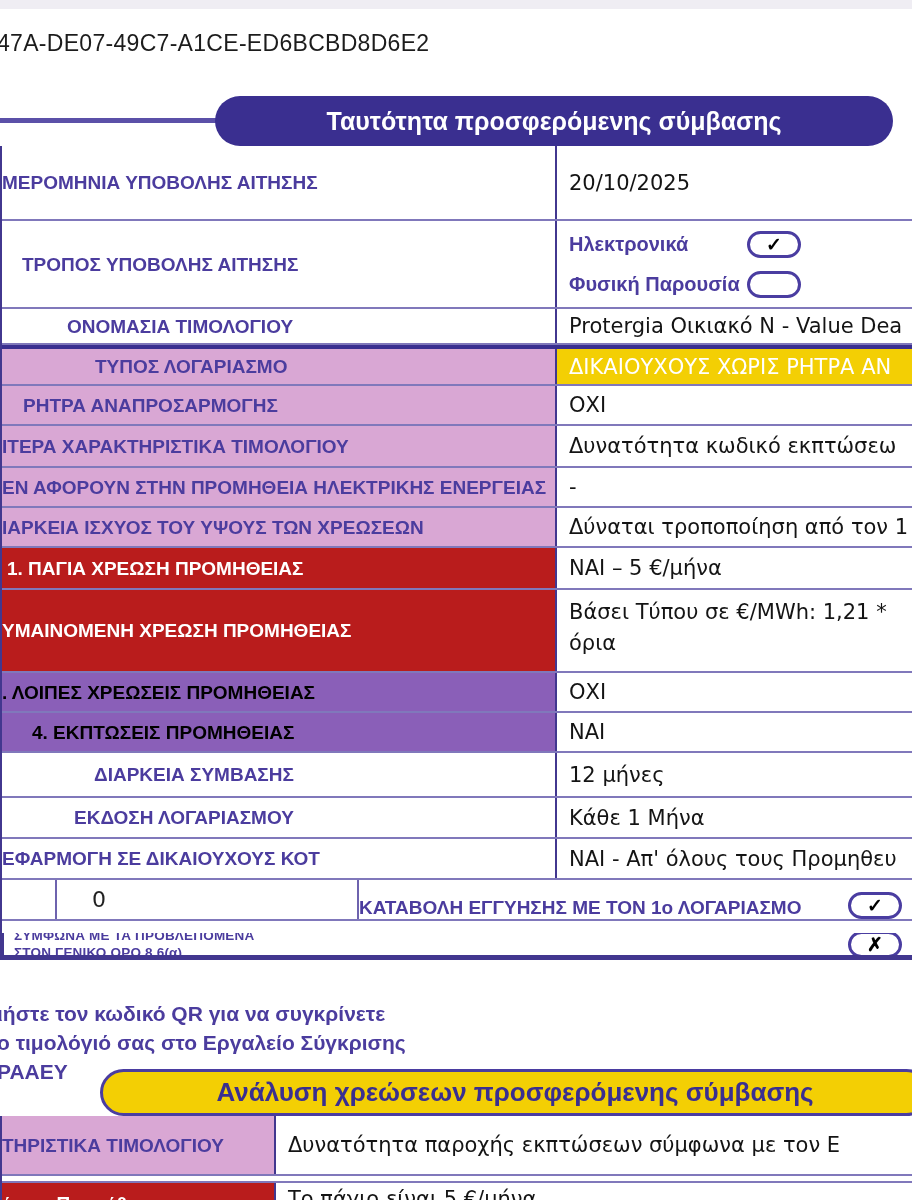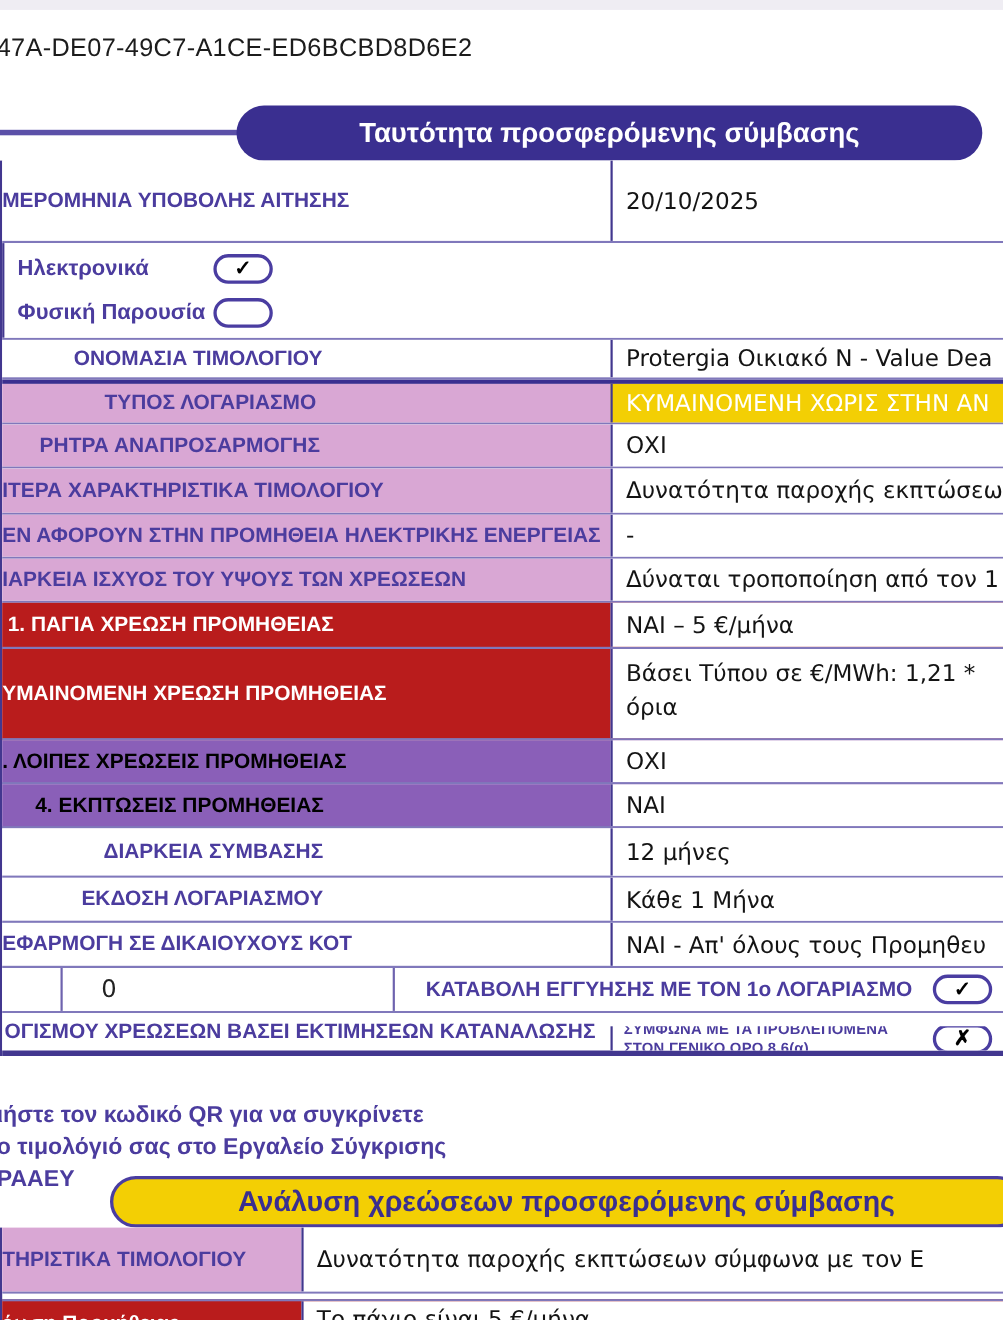--- a/index.html
+++ b/index.html
@@ -38,21 +38,21 @@
   .opt{display:flex;align-items:center;font-size:20px;color:#4b3c9e;font-weight:600;white-space:nowrap;}
   .optlabel{width:178px;}
   .pillbox{width:54px;height:27px;box-sizing:border-box;border:3px solid #4a3da1;border-radius:14px;
     background:#fff;display:flex;align-items:center;justify-content:center;
     font-size:19px;font-weight:bold;color:#000;line-height:1;flex:0 0 auto;}
 
   .cell0{width:53px;box-sizing:border-box;background:#fff;}
   .cellAmt{width:302px;box-sizing:border-box;border-left:2px solid #6e63ae;background:#fff;
     display:flex;align-items:center;padding-left:35px;font-family:"DejaVu Sans",sans-serif;font-size:22px;color:#222;}
   .cellDep{flex:1;min-width:0;box-sizing:border-box;border-left:2px solid #6e63ae;background:#fff;
-    display:flex;align-items:center;padding-left:28px;color:#4b3c9e;font-weight:bold;font-size:19px;white-space:nowrap;overflow:hidden;}
+    display:flex;align-items:flex-end;padding-left:0;color:#4b3c9e;font-weight:bold;font-size:19px;white-space:nowrap;overflow:hidden;}
   .pill-right{margin-left:auto;margin-right:10px;}
 
   .noteCell{flex:1;min-width:0;box-sizing:border-box;border-left:2px solid #42378f;background:#fff;
     display:flex;align-items:center;padding-left:10px;overflow:hidden;margin-top:12px;}
   .noteLines{font-size:13.5px;font-weight:bold;color:#4b3c9e;line-height:17px;letter-spacing:.2px;white-space:nowrap;}
 
   .qrnote{position:absolute;top:999px;left:-3px;font-size:21px;font-weight:600;color:#4b3c9e;line-height:29px;white-space:nowrap;}
 
   
   .an-banner{position:absolute;top:1069px;left:100px;width:830px;height:47px;box-sizing:border-box;
@@ -77,20 +77,21 @@
 </div>
 
 <div class="tbl">
 
   <div class="row" style="height:75px">
     <div class="lbl">ΜΕΡΟΜΗΝΙΑ ΥΠΟΒΟΛΗΣ ΑΙΤΗΣΗΣ</div>
     <div class="val">20/10/2025</div>
   </div>
 
   <div class="row" style="height:88px">
+    <div class="lbl" style="padding-left:20px">ΤΡΟΠΟΣ ΥΠΟΒΟΛΗΣ ΑΙΤΗΣΗΣ</div>
     <div class="optwrap">
       <div class="opt">
         <span class="optlabel">Ηλεκτρονικά</span>
         <span class="pillbox">
             <span>✓</span>
           </span>
       </div>
       <div class="opt">
         <span class="optlabel">Φυσική Παρουσία</span>
         <span class="pillbox"></span>
@@ -98,31 +99,31 @@
     </div>
   </div>
 
   <div class="row" style="height:36px">
     <div class="lbl" style="padding-left:65px">ΟΝΟΜΑΣΙΑ ΤΙΜΟΛΟΓΙΟΥ</div>
     <div class="val">Protergia Οικιακό N - Value Dea</div>
   </div>
 
   <div class="row pink thick-top" style="height:41px">
     <div class="lbl" style="padding-left:93px">ΤΥΠΟΣ ΛΟΓΑΡΙΑΣΜΟ</div>
-    <div class="val yellowcell">ΚΥΜΑΙΝΟΜΕΝΗ ΧΩΡΙΣ ΣΤΗΝ ΑΝ</div>
+    <div class="val yellowcell">ΔΙΚΑΙΟΥΧΟΥΣ ΧΩΡΙΣ ΡΗΤΡΑ ΑΝ</div>
   </div>
 
   <div class="row pink" style="height:40px">
-    <div class="lbl" style="padding-left:34px">ΡΗΤΡΑ ΑΝΑΠΡΟΣΑΡΜΟΓΗΣ</div>
+    <div class="lbl" style="padding-left:21px">ΡΗΤΡΑ ΑΝΑΠΡΟΣΑΡΜΟΓΗΣ</div>
     <div class="val">ΟΧΙ</div>
   </div>
 
   <div class="row pink" style="height:42px">
     <div class="lbl">ΙΤΕΡΑ ΧΑΡΑΚΤΗΡΙΣΤΙΚΑ ΤΙΜΟΛΟΓΙΟΥ</div>
-    <div class="val">Δυνατότητα παροχής εκπτώσεω</div>
+    <div class="val">Δυνατότητα κωδικό εκπτώσεω</div>
   </div>
 
   <div class="row pink" style="height:40px">
     <div class="lbl">ΕΝ ΑΦΟΡΟΥΝ ΣΤΗΝ ΠΡΟΜΗΘΕΙΑ ΗΛΕΚΤΡΙΚΗΣ ΕΝΕΡΓΕΙΑΣ</div>
     <div class="val">-</div>
   </div>
 
   <div class="row pink" style="height:40px">
     <div class="lbl">ΙΑΡΚΕΙΑ ΙΣΧΥΟΣ ΤΟΥ ΥΨΟΥΣ ΤΩΝ ΧΡΕΩΣΕΩΝ</div>
     <div class="val">Δύναται τροποποίηση από τον 1</div>
@@ -171,21 +172,20 @@
     <div class="cellAmt">0</div>
     <div class="cellDep">
       <span>ΚΑΤΑΒΟΛΗ ΕΓΓΥΗΣΗΣ ΜΕ ΤΟΝ 1ο ΛΟΓΑΡΙΑΣΜΟ</span>
       <span class="pillbox pill-right">
           <span>✓</span>
         </span>
     </div>
   </div>
 
   <div class="row thick-bottom" style="height:39px">
-    <div class="lbl" style="padding-left:2px">ΟΓΙΣΜΟΥ ΧΡΕΩΣΕΩΝ ΒΑΣΕΙ ΕΚΤΙΜΗΣΕΩΝ ΚΑΤΑΝΑΛΩΣΗΣ</div>
     <div class="noteCell">
       <div class="noteLines">
         <div>ΣΥΜΦΩΝΑ ΜΕ ΤΑ ΠΡΟΒΛΕΠΟΜΕΝΑ</div>
         <div>ΣΤΟΝ ΓΕΝΙΚΟ ΟΡΟ 8.6(α)</div>
       </div>
       <span class="pillbox pill-right">
           <span>✗</span>
         </span>
     </div>
   </div>

